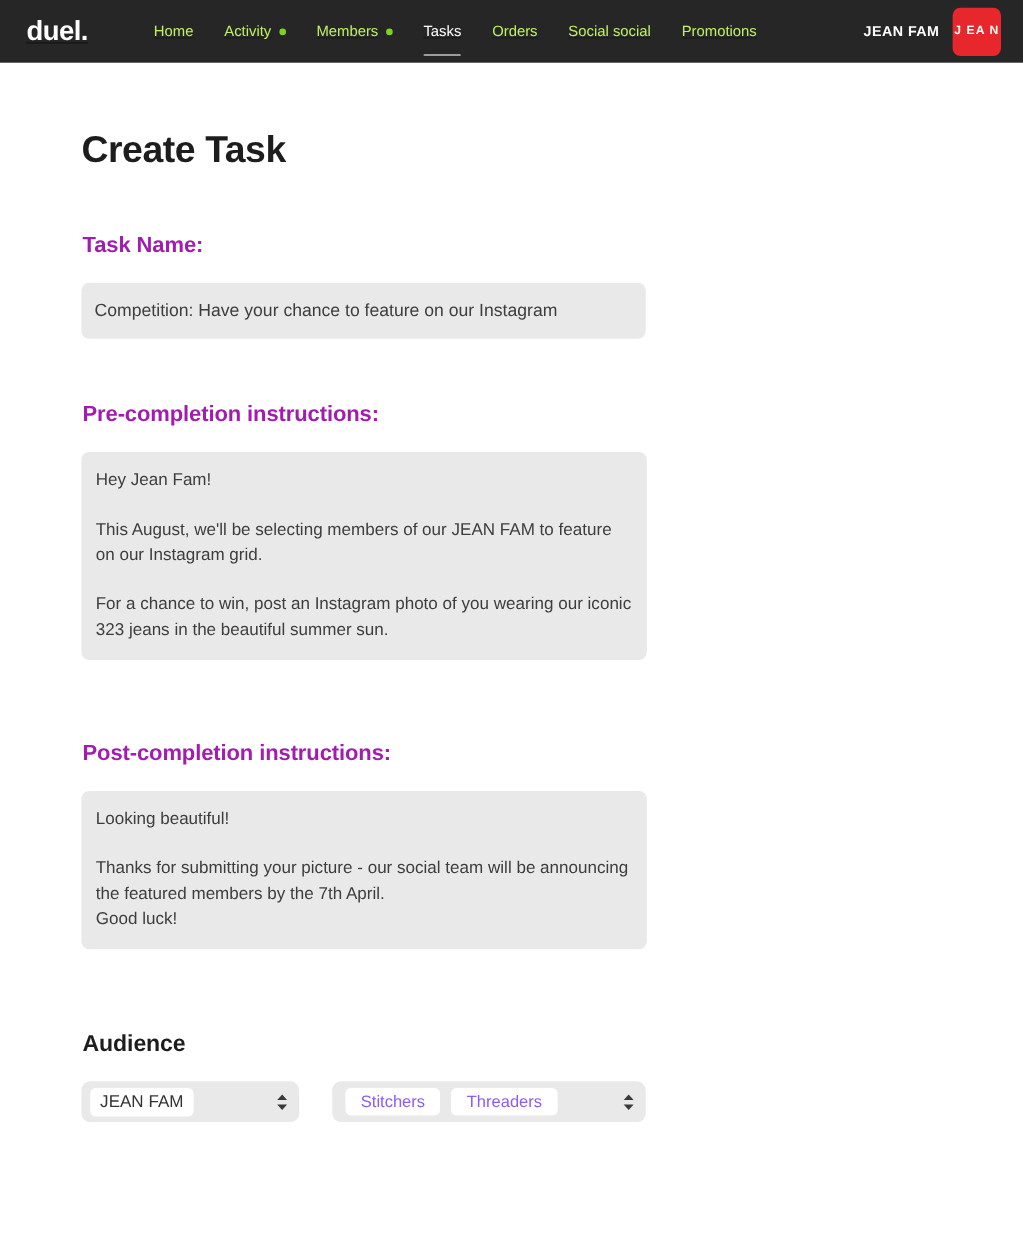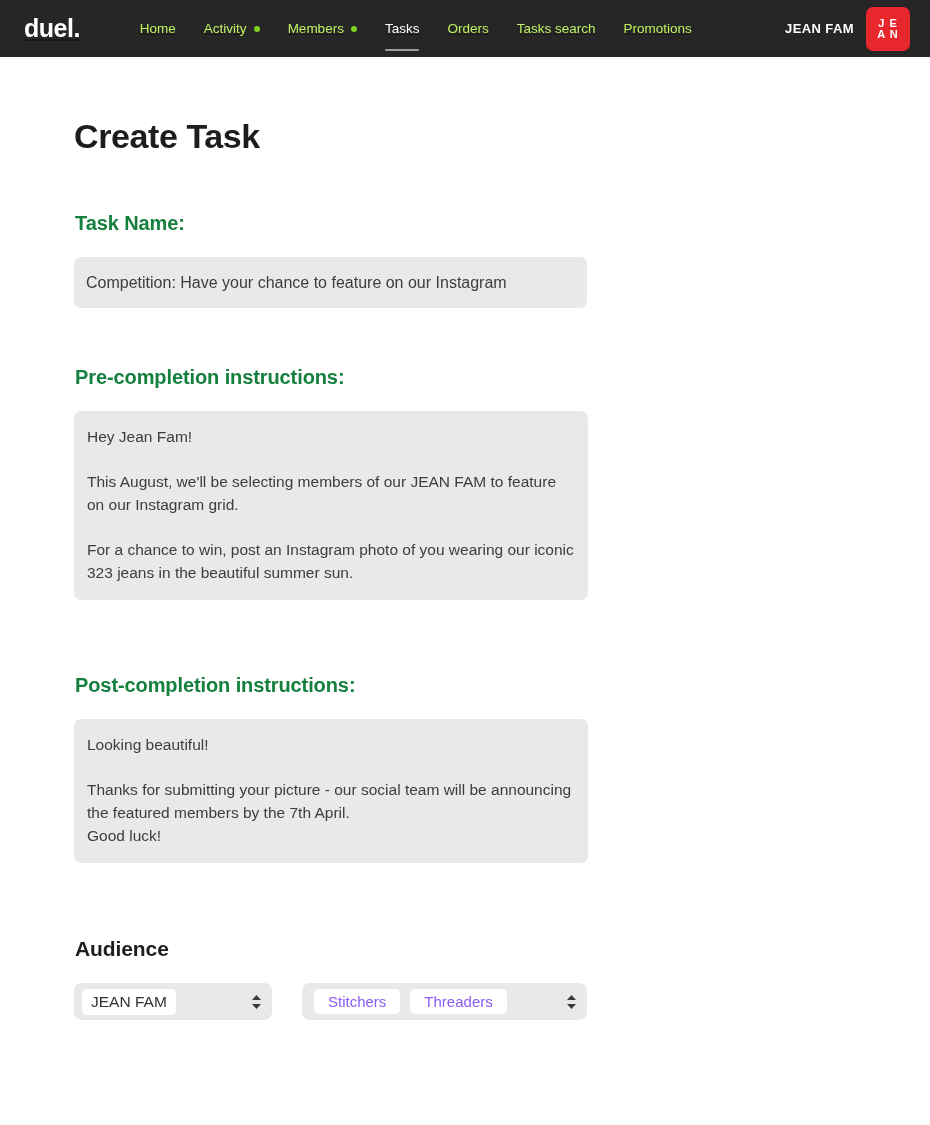--- a/index.html
+++ b/index.html
@@ -88,21 +88,21 @@
     font-weight: bold;
     letter-spacing: 0.4px;
   }
   .account-logo {
     width: 44px;
     height: 44px;
     border-radius: 7px;
     background: #e8272c;
     color: #ffffff;
     display: flex;
-    flex-direction: column;
+    flex-direction: row;
     align-items: center;
     justify-content: center;
     font-size: 11px;
     font-weight: bold;
     line-height: 11px;
     letter-spacing: 1px;
   }
 
   
   .content {
@@ -111,21 +111,21 @@
   h1.page-title {
     font-size: 34px;
     font-weight: bold;
     letter-spacing: -0.4px;
     margin: 0 0 56px 0;
     color: #1d1d1d;
   }
   .field-label {
     font-size: 20px;
     font-weight: bold;
-    color: #15803d;
+    color: #a21caf;
     margin: 0 0 22px 1px;
     letter-spacing: -0.1px;
   }
   .input-box {
     width: 513px;
     background: #e9e9e9;
     border-radius: 7px;
     padding: 14px 12px;
     font-size: 16px;
     color: #3d3d3d;
@@ -224,21 +224,21 @@
         <span>Members</span>
         <span class="dot"></span>
       </div>
       <div class="nav-item active">
         <span>Tasks</span>
       </div>
       <div class="nav-item">
         <span>Orders</span>
       </div>
       <div class="nav-item">
-        <span>Tasks search</span>
+        <span>Social social</span>
       </div>
       <div class="nav-item">
         <span>Promotions</span>
       </div>
     </div>
 
     <div class="nav-right">
       <div class="account-name">JEAN FAM</div>
       <div class="account-logo">
         <span>J E</span>

